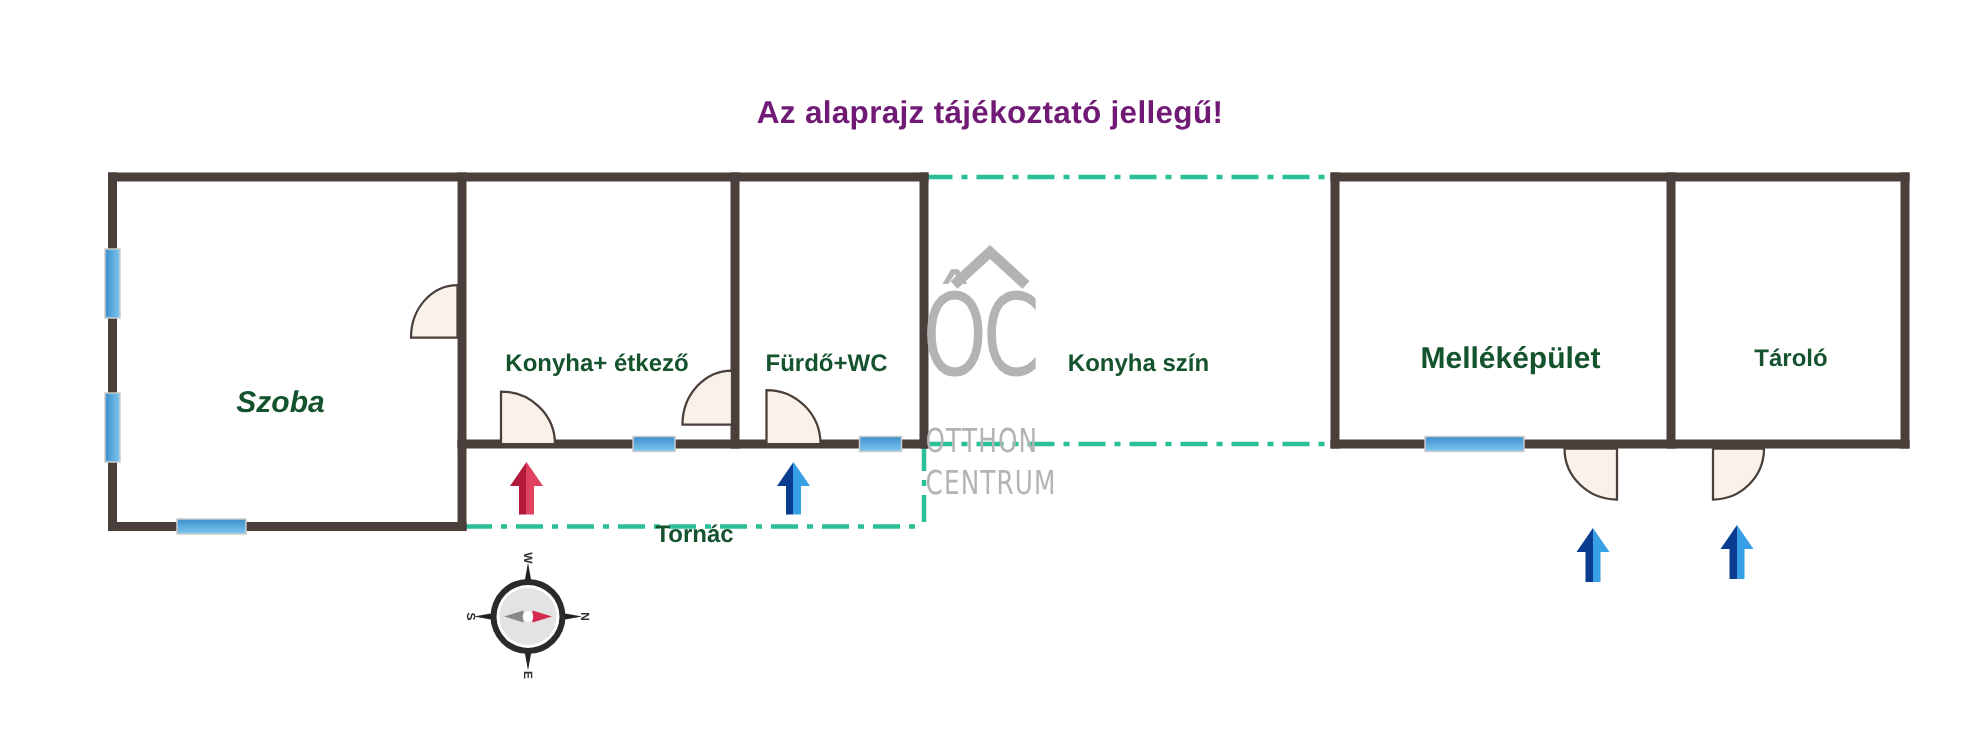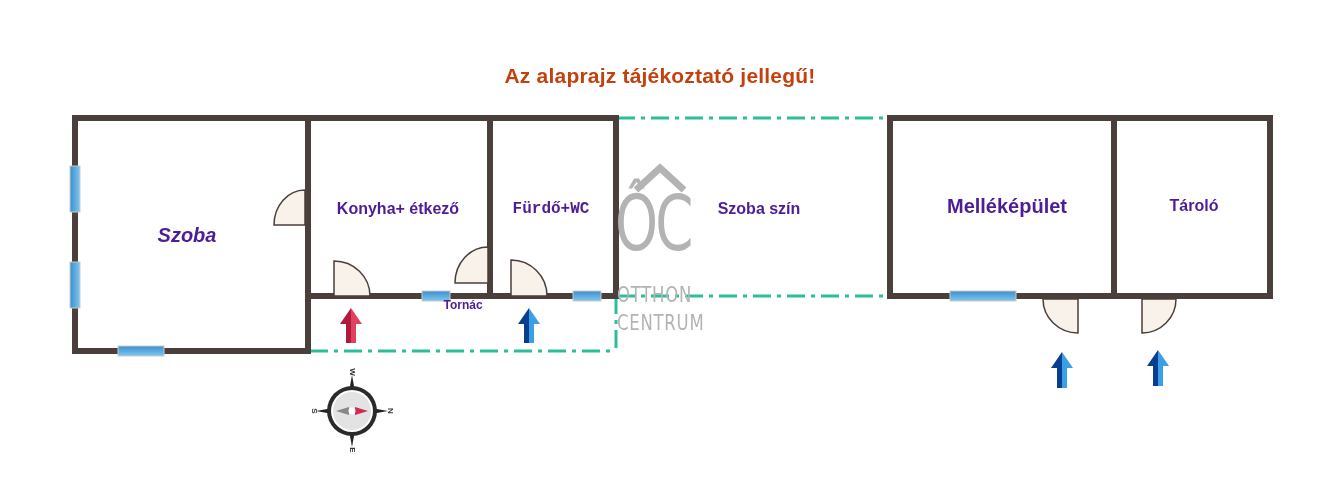--- a/index.html
+++ b/index.html
@@ -1,19 +1,19 @@
 <!DOCTYPE html>
 <html><head>
 <meta charset="utf-8">
 <style>
   html, body { margin: 0; padding: 0; background: #ffffff; }
   body { width: 1320px; height: 500px; position: relative; overflow: hidden; font-family: "Liberation Sans", sans-serif; }
   #plan { position: absolute; left: 0; top: 0; width: 1320px; height: 500px; }
-  .title { position: absolute; left: 0; width: 1320px; top: 64px; text-align: center; font-size: 21px; font-weight: bold; color: #c2410c; letter-spacing: 0.2px; }
-  .room-label { position: absolute; font-weight: bold; color: #4c1d95; white-space: nowrap; transform: translate(-50%, -50%); }
+  .title { position: absolute; left: 0; width: 1320px; top: 64px; text-align: center; font-size: 21px; font-weight: bold; color: #701a75; letter-spacing: 0.2px; }
+  .room-label { position: absolute; font-weight: bold; color: #14532d; white-space: nowrap; transform: translate(-50%, -50%); margin-top: 34px; }
   .wm { position: absolute; font-family: "DejaVu Sans", sans-serif; color: #b3b3b3; }
   .wm-oc { left: 615px; top: 186px; font-size: 76px; font-weight: normal; letter-spacing: -4px; line-height: 76px; transform: scaleX(0.72); transform-origin: left top; }
   .wm-otthon { left: 617px; top: 284px; font-size: 22px; line-height: 22px; transform: scaleX(0.75); transform-origin: left top; letter-spacing: 1px; }
   .wm-centrum { left: 617px; top: 312px; font-size: 22px; line-height: 22px; transform: scaleX(0.75); transform-origin: left top; letter-spacing: 1px; }
   .compass-letter { position: absolute; font-size: 8px; color: #333; font-weight: bold; transform: translate(-50%, -50%); }
 </style>
 </head>
 <body>
 
 <svg id="plan" viewBox="0 0 1320 500" xmlns="http://www.w3.org/2000/svg">
@@ -115,25 +115,25 @@
     <polygon points="-16,0 -3,-4 -3,4" fill="#888"></polygon>
     <polygon points="16,0 3,-4 3,4" fill="#d42a4f"></polygon>
     <circle r="3.5" fill="#ffffff"></circle>
   </g>
 </svg>
 
 <div class="title">Az alaprajz tájékoztató jellegű!</div>
 
 <div class="room-label" style="left:187px;top:235px;font-size:20px;font-style:italic;">Szoba</div>
 <div class="room-label" style="left:398px;top:209px;font-size:16px;">Konyha+ étkező</div>
-<div class="room-label" style="left:551px;top:209px;font-size:16px;font-family:Liberation Mono, monospace;">Fürdő+WC</div>
-<div class="room-label" style="left:759px;top:209px;font-size:16px;">Szoba szín</div>
+<div class="room-label" style="left:551px;top:209px;font-size:16px;">Fürdő+WC</div>
+<div class="room-label" style="left:759px;top:209px;font-size:16px;">Konyha szín</div>
 <div class="room-label" style="left:1007px;top:206px;font-size:20px;">Melléképület</div>
 <div class="room-label" style="left:1194px;top:206px;font-size:16px;">Tároló</div>
-<div class="room-label" style="left:463px;top:305px;font-size:12px;">Tornác</div>
+<div class="room-label" style="left:463px;top:323px;font-size:16px;">Tornác</div>
 
 <div class="wm wm-oc">ÔC</div>
 <div class="wm wm-otthon">OTTHON</div>
 <div class="wm wm-centrum">CENTRUM</div>
 
 <div class="compass-letter" style="left:352px;top:372px;transform:translate(-50%,-50%) rotate(90deg);">W</div>
 <div class="compass-letter" style="left:314px;top:411px;transform:translate(-50%,-50%) rotate(90deg);">S</div>
 <div class="compass-letter" style="left:390px;top:411px;transform:translate(-50%,-50%) rotate(90deg);">N</div>
 <div class="compass-letter" style="left:352px;top:450px;transform:translate(-50%,-50%) rotate(90deg);">E</div>
 

